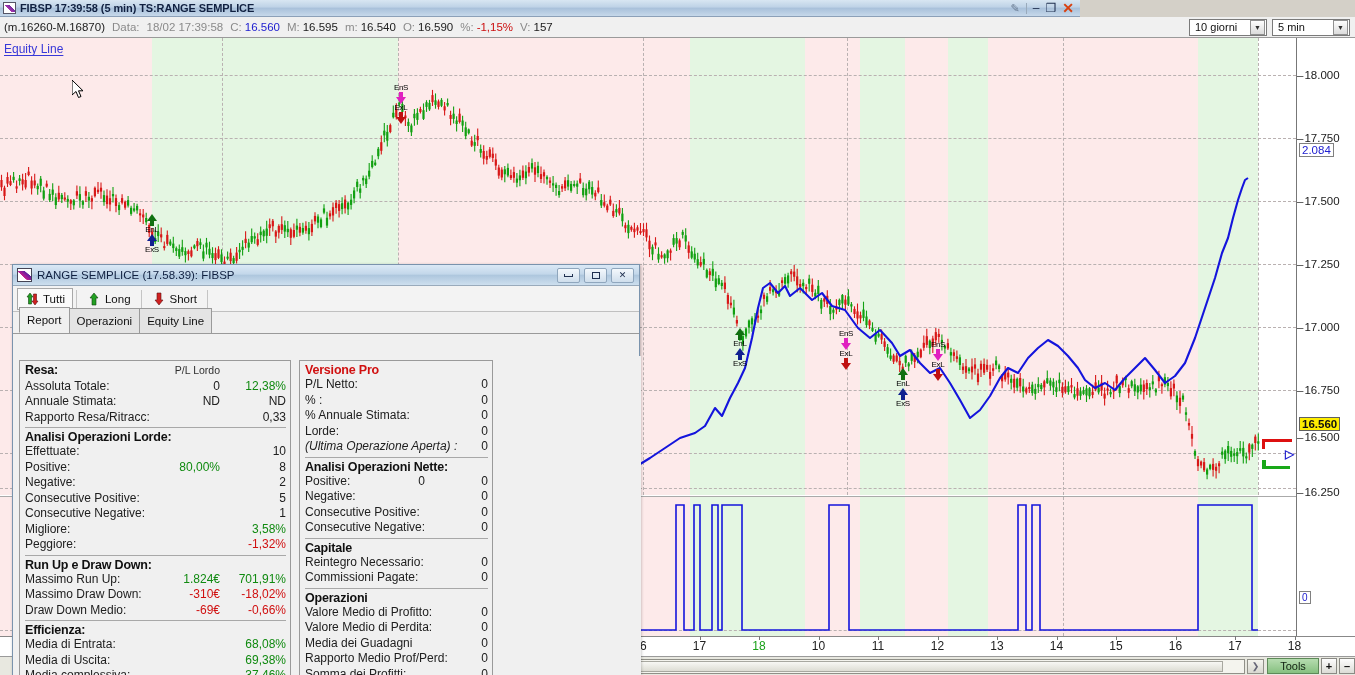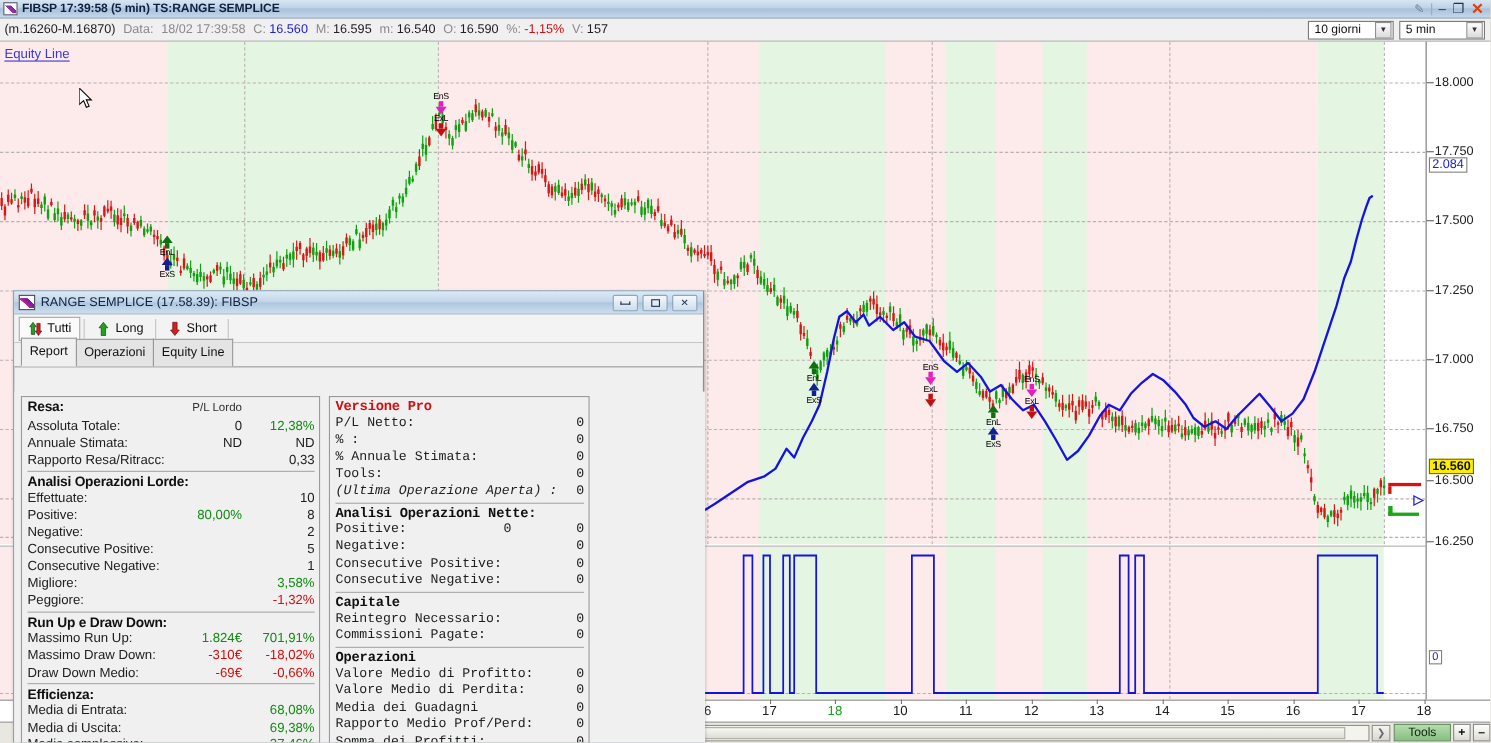--- a/index.html
+++ b/index.html
@@ -11,21 +11,21 @@
     background: #d4d0c8;
   }
   #app {
     position: relative;
     width: 1355px; height: 675px;
     overflow: hidden;
   }
 
   
   .titlebar {
-    position: absolute; left: 0; top: 0; width: 1355px; height: 17px;
+    position: absolute; left: 0; top: 0; width: 1080px; height: 17px;
     background: linear-gradient(to bottom, #d8e6f2 0%, #bed2e6 45%, #a8c0da 50%, #c6d8ea 100%);
     border-bottom: 1px solid #8ca0b8;
     display: flex; align-items: center;
   }
   .tb-icon {
     width: 13px; height: 12px; margin-left: 3px; margin-right: 4px;
     background: #fff; border: 1px solid #556;
     position: relative; overflow: hidden; flex: none;
   }
   .tb-icon::after {
@@ -289,21 +289,21 @@
     display: flex; gap: 8px;
     overflow: hidden;
   }
   .rep-col {
     background: #f0f0f0;
     border: 1px solid #9a9a9a;
     padding: 1px 4px 2px 5px;
     overflow: hidden;
   }
   .rep-col.left { width: 272px; flex: none; }
-  .rep-col.right { width: 237px; flex: none; font-family: Liberation Mono, monospace; }
+  .rep-col.right { width: 194px; flex: none; }
 
   .sec-head {
     font-size: 12.5px; font-weight: bold; color: #101010;
     padding-top: 1px; letter-spacing: -0.2px;
   }
   .sec-head.red { color: #d01010; }
   .hr { border-top: 1px solid #a8a8a8; margin: 2px 0 1px 0; }
   .row {
     display: flex; align-items: baseline;
     font-size: 12px; color: #202020; line-height: 15.5px;
@@ -1571,21 +1571,21 @@
               <span class="v v1 mid"></span>
               <span class="v v2 mid">0</span>
             </div>
             <div class="row">
               <span class="k">% Annuale Stimata:</span>
               <span class="spacer"></span>
               <span class="v v1 mid"></span>
               <span class="v v2 mid">0</span>
             </div>
             <div class="row">
-              <span class="k">Tools:</span>
+              <span class="k">Lorde:</span>
               <span class="spacer"></span>
               <span class="v v1 mid"></span>
               <span class="v v2 mid">0</span>
             </div>
             <div class="row">
               <span class="k ital">(Ultima Operazione Aperta) :</span>
               <span class="spacer"></span>
               <span class="v v1 mid"></span>
               <span class="v v2 mid">0</span>
             </div>

